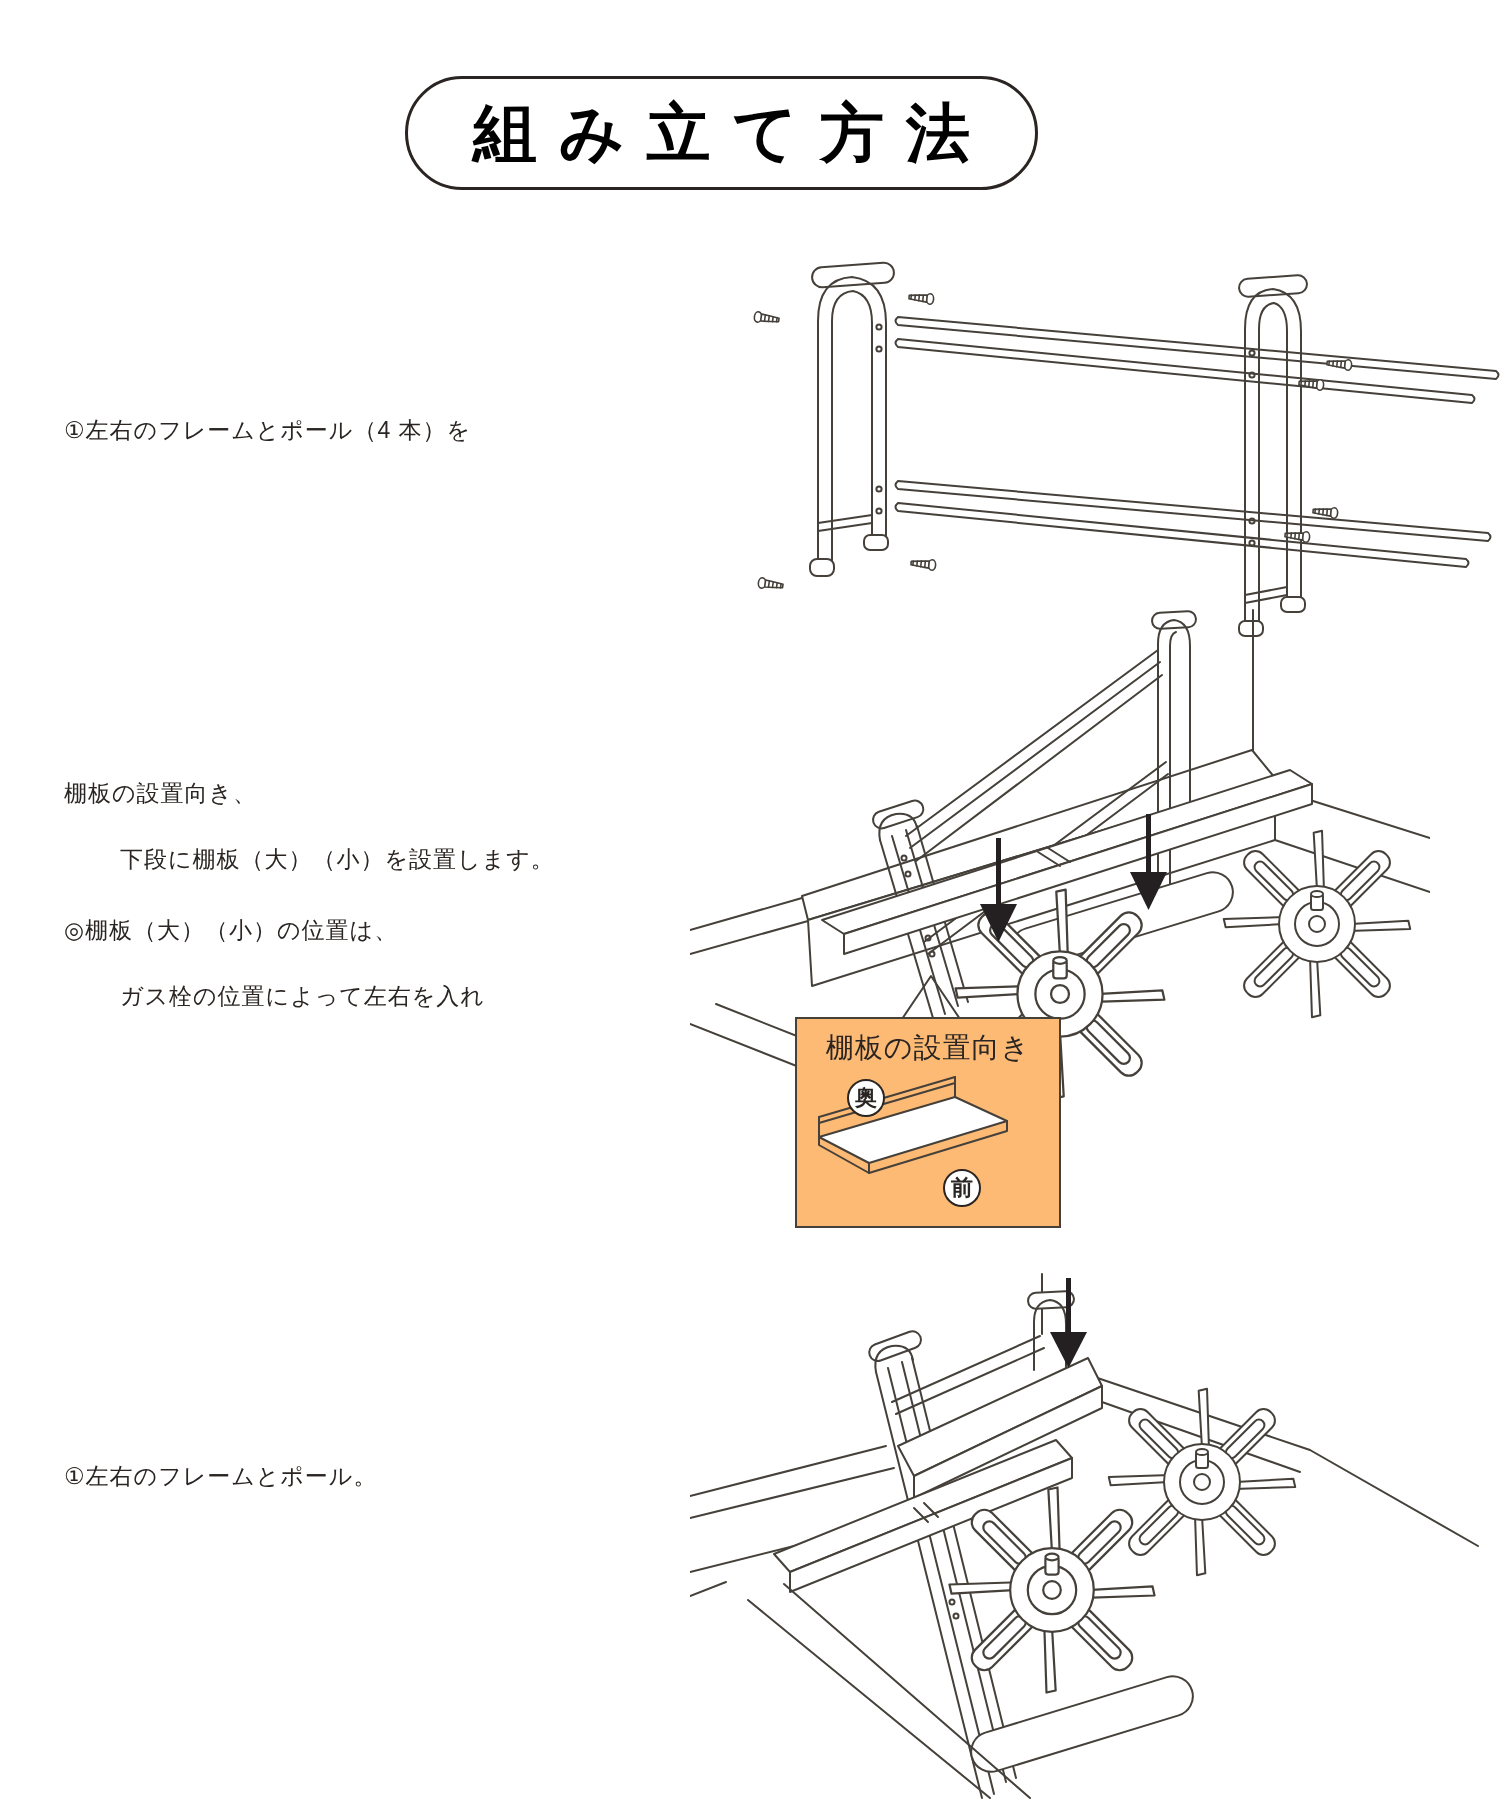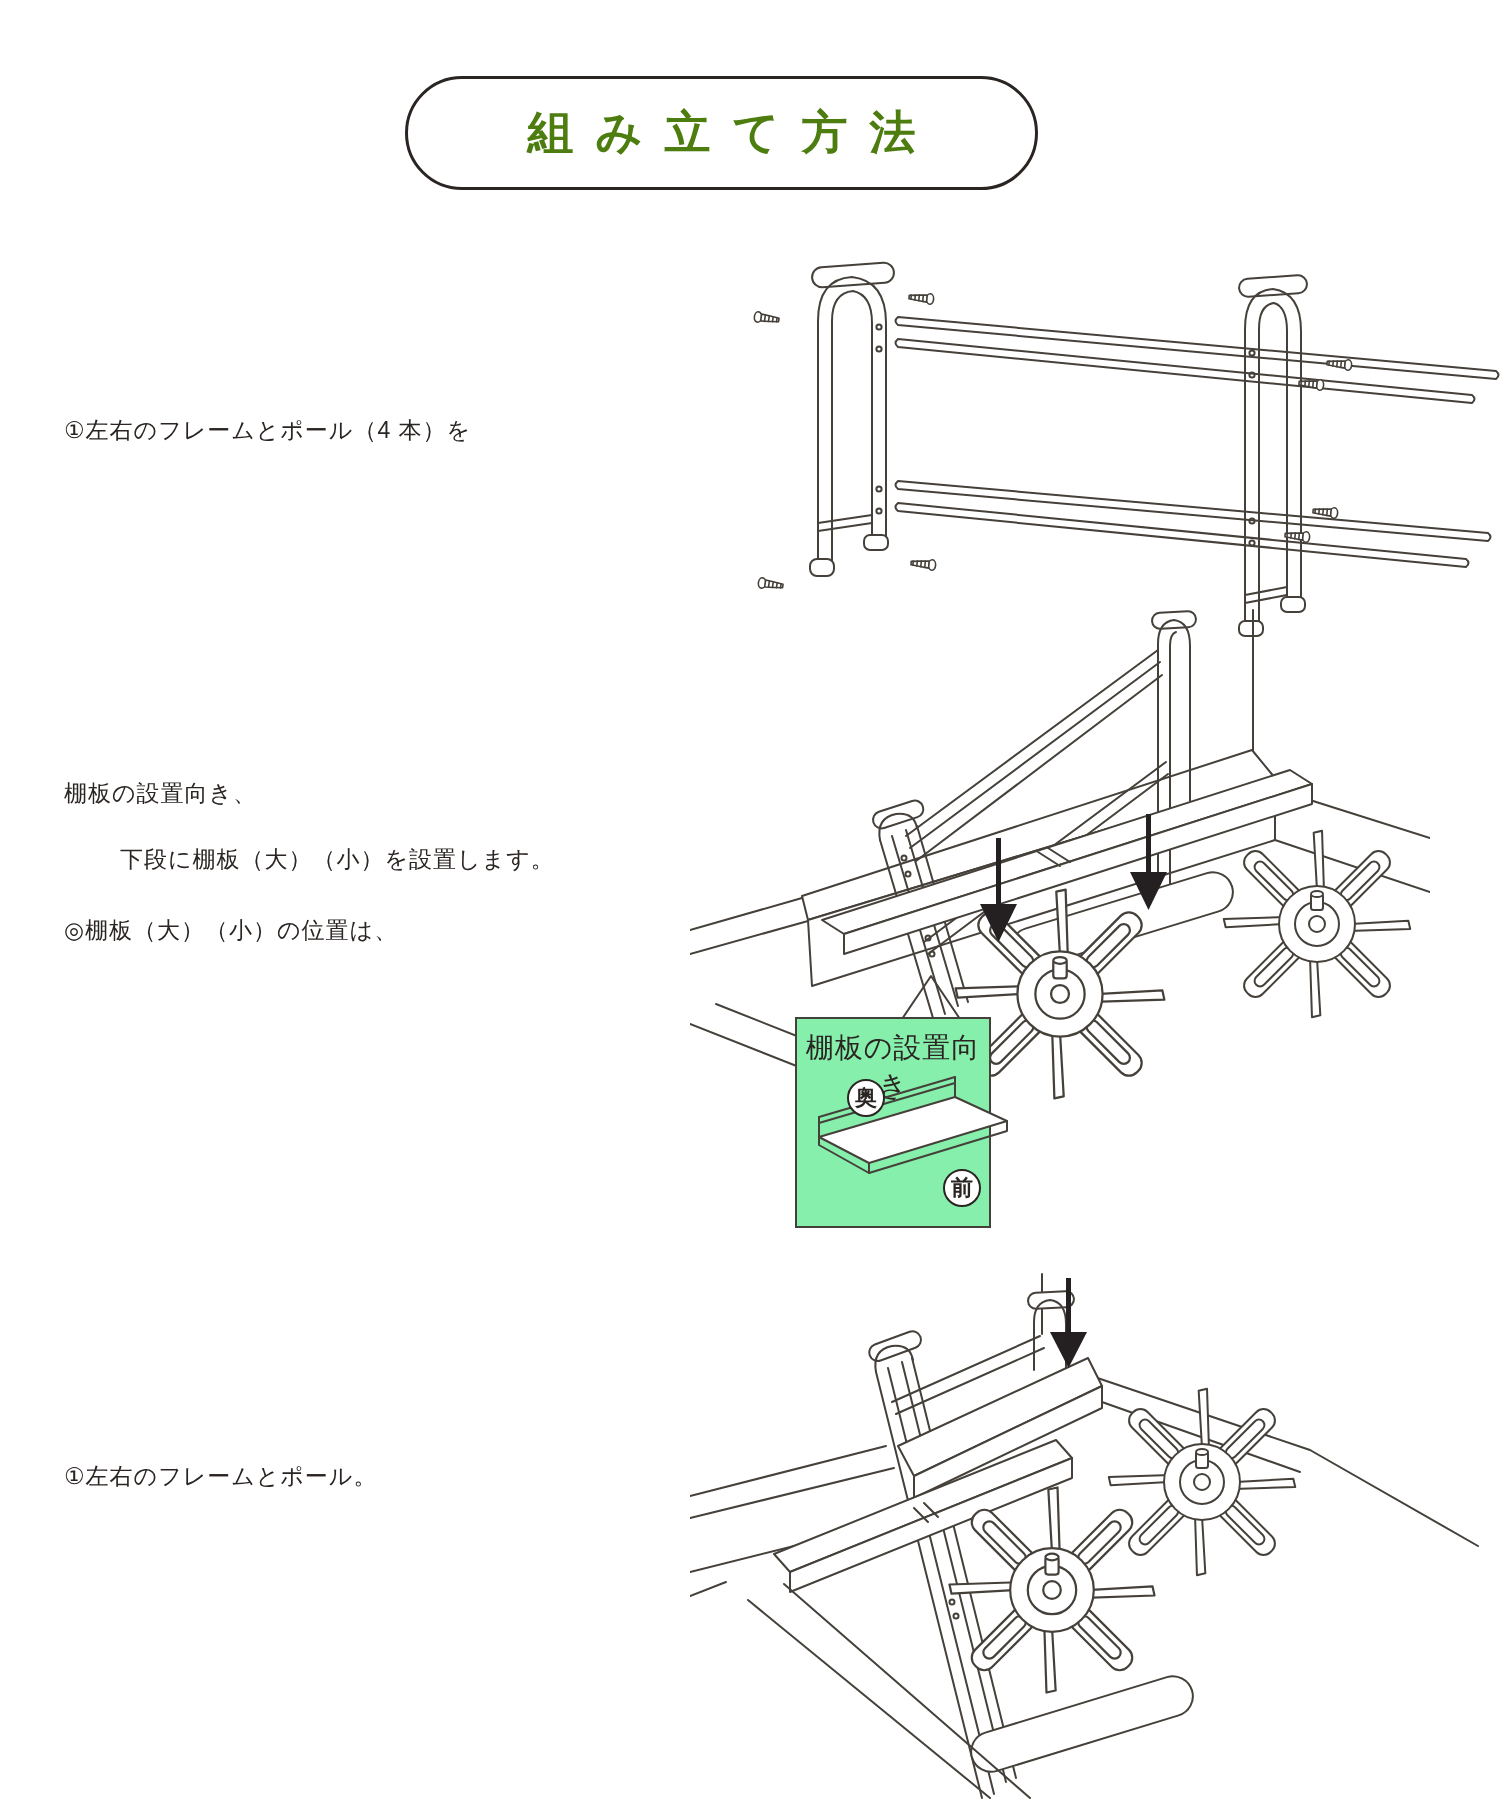--- a/index.html
+++ b/index.html
@@ -6,28 +6,28 @@
   .page{
     position:relative;width:1500px;height:1800px;background:#ffffff;overflow:hidden;
     font-family:"Liberation Sans","DejaVu Sans",sans-serif;color:#2a2522;
   }
   .title-pill{
     position:absolute;left:405px;top:76px;width:633px;height:114px;
     border:3px solid #2a2522;border-radius:60px;box-sizing:border-box;
     display:flex;align-items:center;justify-content:center;
   }
   .title-pill span{
-    font-size:46px;font-weight:700;letter-spacing:22px;text-indent:22px;color:#4d7c0f;
+    font-size:64px;font-weight:700;letter-spacing:22px;text-indent:22px;color:#000000;
   }
   .step-text{position:absolute;left:64px;font-size:23px;font-weight:500;line-height:66px;letter-spacing:1px;}
   .step-text .cont{padding-left:56px;}
   .fig{position:absolute;}
   .inset{
-    position:absolute;left:795px;top:1017px;width:196px;height:211px;
-    border:2.5px solid #45403a;box-sizing:border-box;background:#86efac;
+    position:absolute;left:795px;top:1017px;width:266px;height:211px;
+    border:2.5px solid #45403a;box-sizing:border-box;background:#fdba74;
   }
   .inset-title{margin-top:10px;text-align:center;font-size:28px;font-weight:500;letter-spacing:1px;color:#2a2522;}
   .circle-label{
     position:absolute;width:38px;height:38px;border:2.4px solid #2a2522;border-radius:50%;
     box-sizing:border-box;display:flex;align-items:center;justify-content:center;
     font-size:22px;font-weight:600;color:#2a2522;background:#ffffff;
   }
   .circle-back{left:50px;top:60px;}
   .circle-front{left:146px;top:150px;}
   .inset svg{position:absolute;left:8px;top:46px;}
@@ -45,20 +45,21 @@
     <div class="line">①左右のフレームとポール（4 本）を</div>
   </div>
 
   <div class="step-text" style="top:760px;">
     <div class="line">棚板の設置向き、</div>
     <div class="line cont">下段に棚板（大）（小）を設置します。</div>
   </div>
 
   <div class="step-text" style="top:897px;">
     <div class="line">◎棚板（大）（小）の位置は、</div>
+    <div class="line cont">ガス栓の位置によって左右を入れ</div>
   </div>
 
   <div class="step-text" style="top:1443px;">
     <div class="line">①左右のフレームとポール。</div>
   </div>
 
   <svg class="fig" style="left:700px;top:225px;" width="800" height="420" viewBox="0 0 800 420">
     <defs>
       <g id="screw" stroke="#45403a" stroke-width="1.6" fill="#ffffff">
         <ellipse cx="0" cy="0" rx="3.6" ry="5.2"></ellipse>

